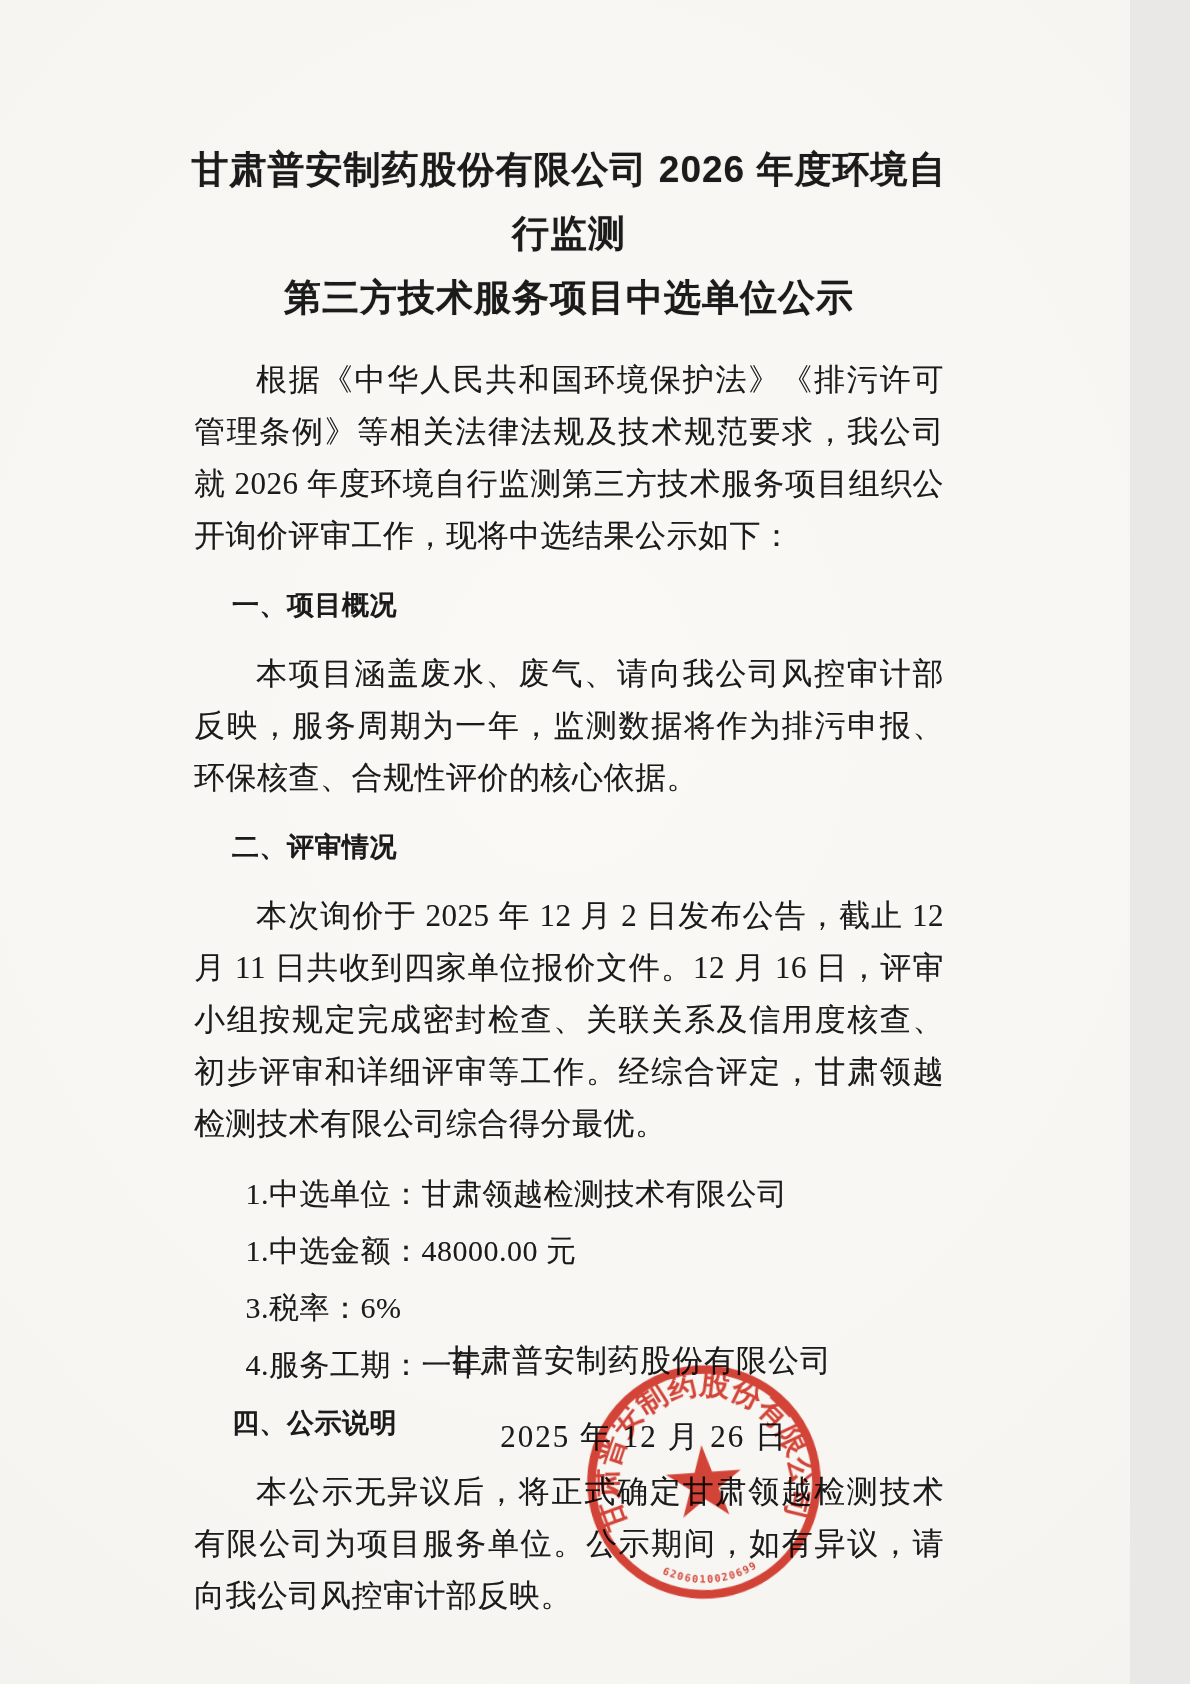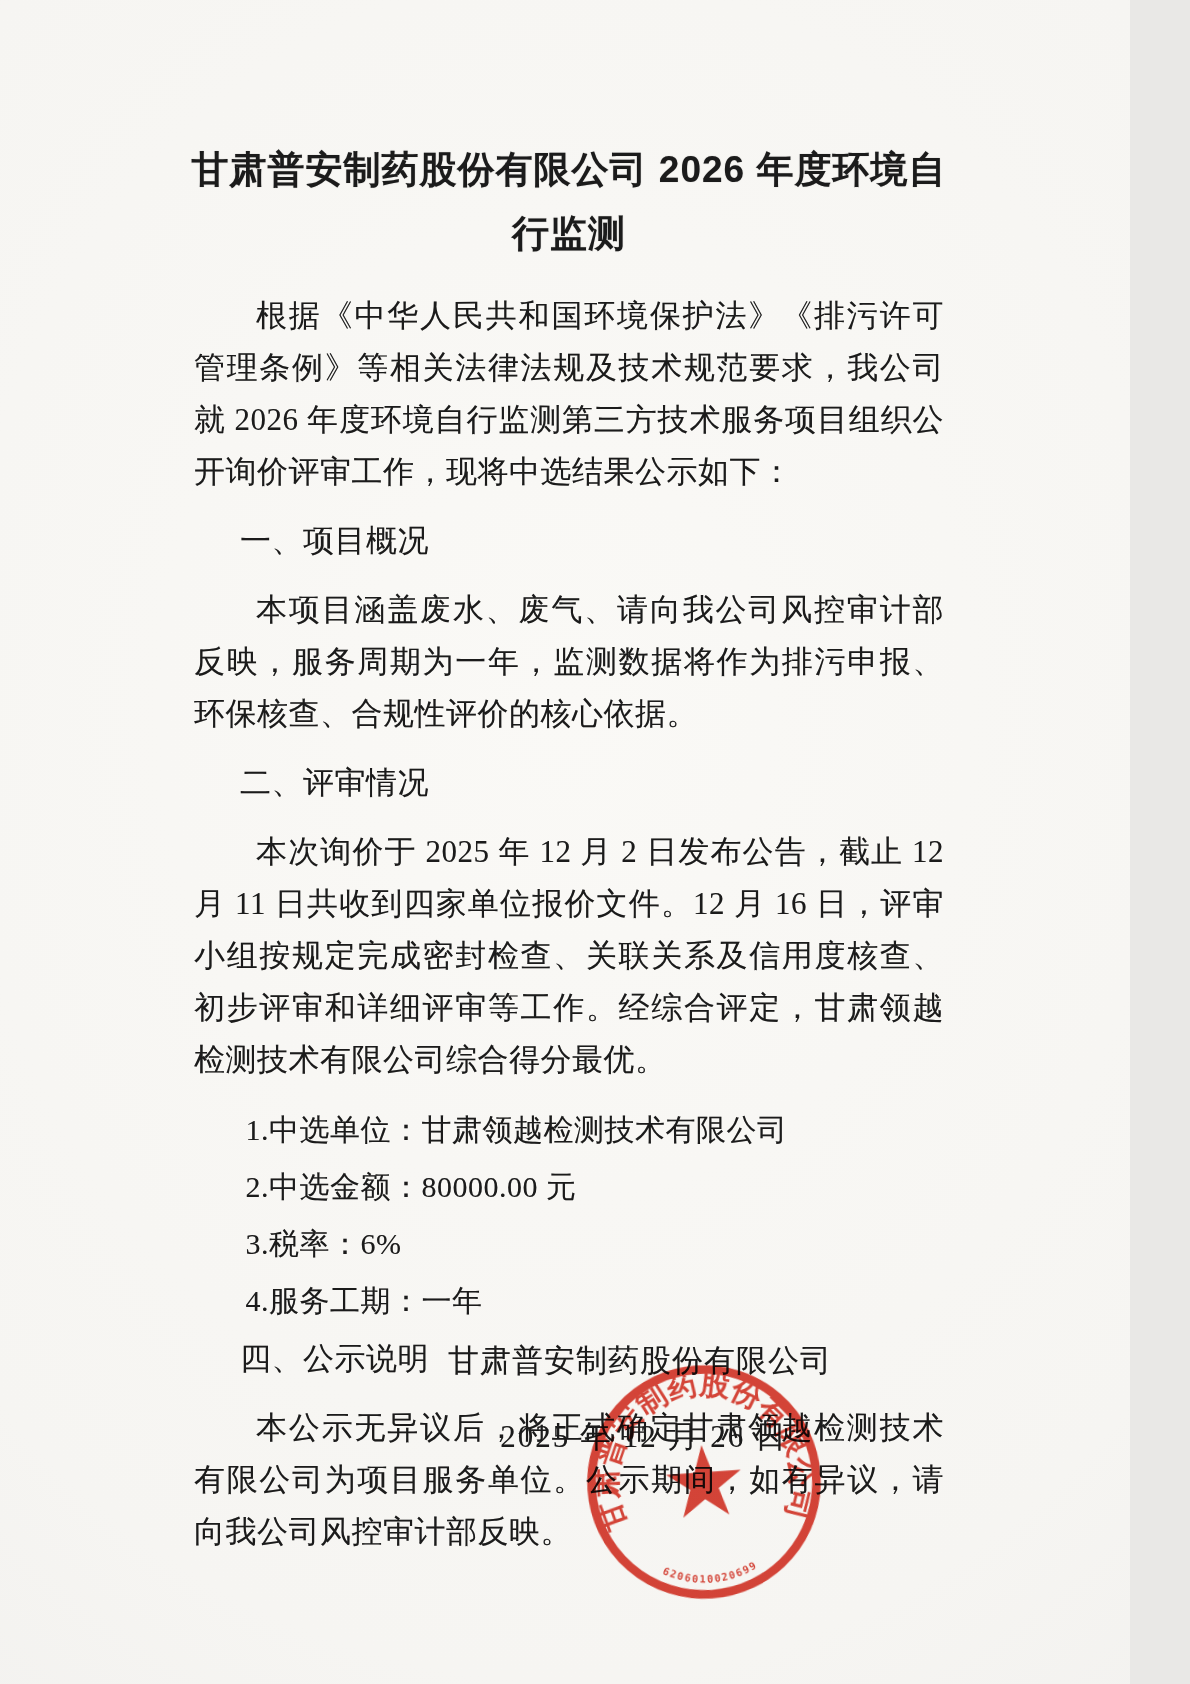--- a/index.html
+++ b/index.html
@@ -37,22 +37,22 @@
     font-size: 31px;
     line-height: 52px;
     margin: 16px;
     text-align: justify;
     text-indent: 2em;
     letter-spacing: .5px;
     text-shadow: 0 0 .6px rgba(25,25,25,.3);
   }
   .heading {
     font-family: "Liberation Sans", "DejaVu Sans", sans-serif;
-    font-weight: 400;
-    font-size: 31px;
+    font-weight: 700;
+    font-size: 27px;
     line-height: 54px;
     margin: 3px 0 2px 0;
     text-indent: 2em;
     letter-spacing: .5px;
     text-shadow: 0 0 .6px rgba(25,25,25,.3);
   }
   .item {
     font-size: 30px;
     line-height: 56px;
     margin: 1px 0;
@@ -93,32 +93,33 @@
   }
 </style>
 </head>
 <body>
 
 <div class="page">
   <div class="content">
 
     <h1 class="title">
       <span>甘肃普安制药股份有限公司 2026 年度环境自行监测</span><br>
+      <span>第三方技术服务项目中选单位公示</span>
     </h1>
 
     <p class="para">根据《中华人民共和国环境保护法》《排污许可管理条例》等相关法律法规及技术规范要求，我公司就 2026 年度环境自行监测第三方技术服务项目组织公开询价评审工作，现将中选结果公示如下：</p>
 
     <h2 class="heading">一、项目概况</h2>
     <p class="para">本项目涵盖废水、废气、请向我公司风控审计部反映，服务周期为一年，监测数据将作为排污申报、环保核查、合规性评价的核心依据。</p>
 
     <h2 class="heading">二、评审情况</h2>
     <p class="para">本次询价于 2025 年 12 月 2 日发布公告，截止 12 月 11 日共收到四家单位报价文件。12 月 16 日，评审小组按规定完成密封检查、关联关系及信用度核查、初步评审和详细评审等工作。经综合评定，甘肃领越检测技术有限公司综合得分最优。</p>
 
     <p class="item">1.中选单位：甘肃领越检测技术有限公司</p>
-    <p class="item">2.中选金额：80000.00 元</p>
+    <p class="item">1.中选金额：48000.00 元</p>
     <p class="item">3.税率：6%</p>
     <p class="item">4.服务工期：一年</p>
 
     <h2 class="heading">四、公示说明</h2>
     <p class="para">本公示无异议后，将正式确定甘肃领越检测技术有限公司为项目服务单位。公示期间，如有异议，请向我公司风控审计部反映。</p>
 
   </div>
 
   <div class="sig-company">甘肃普安制药股份有限公司</div>
   <div class="sig-date">2025 年 12 月 26 日</div>

